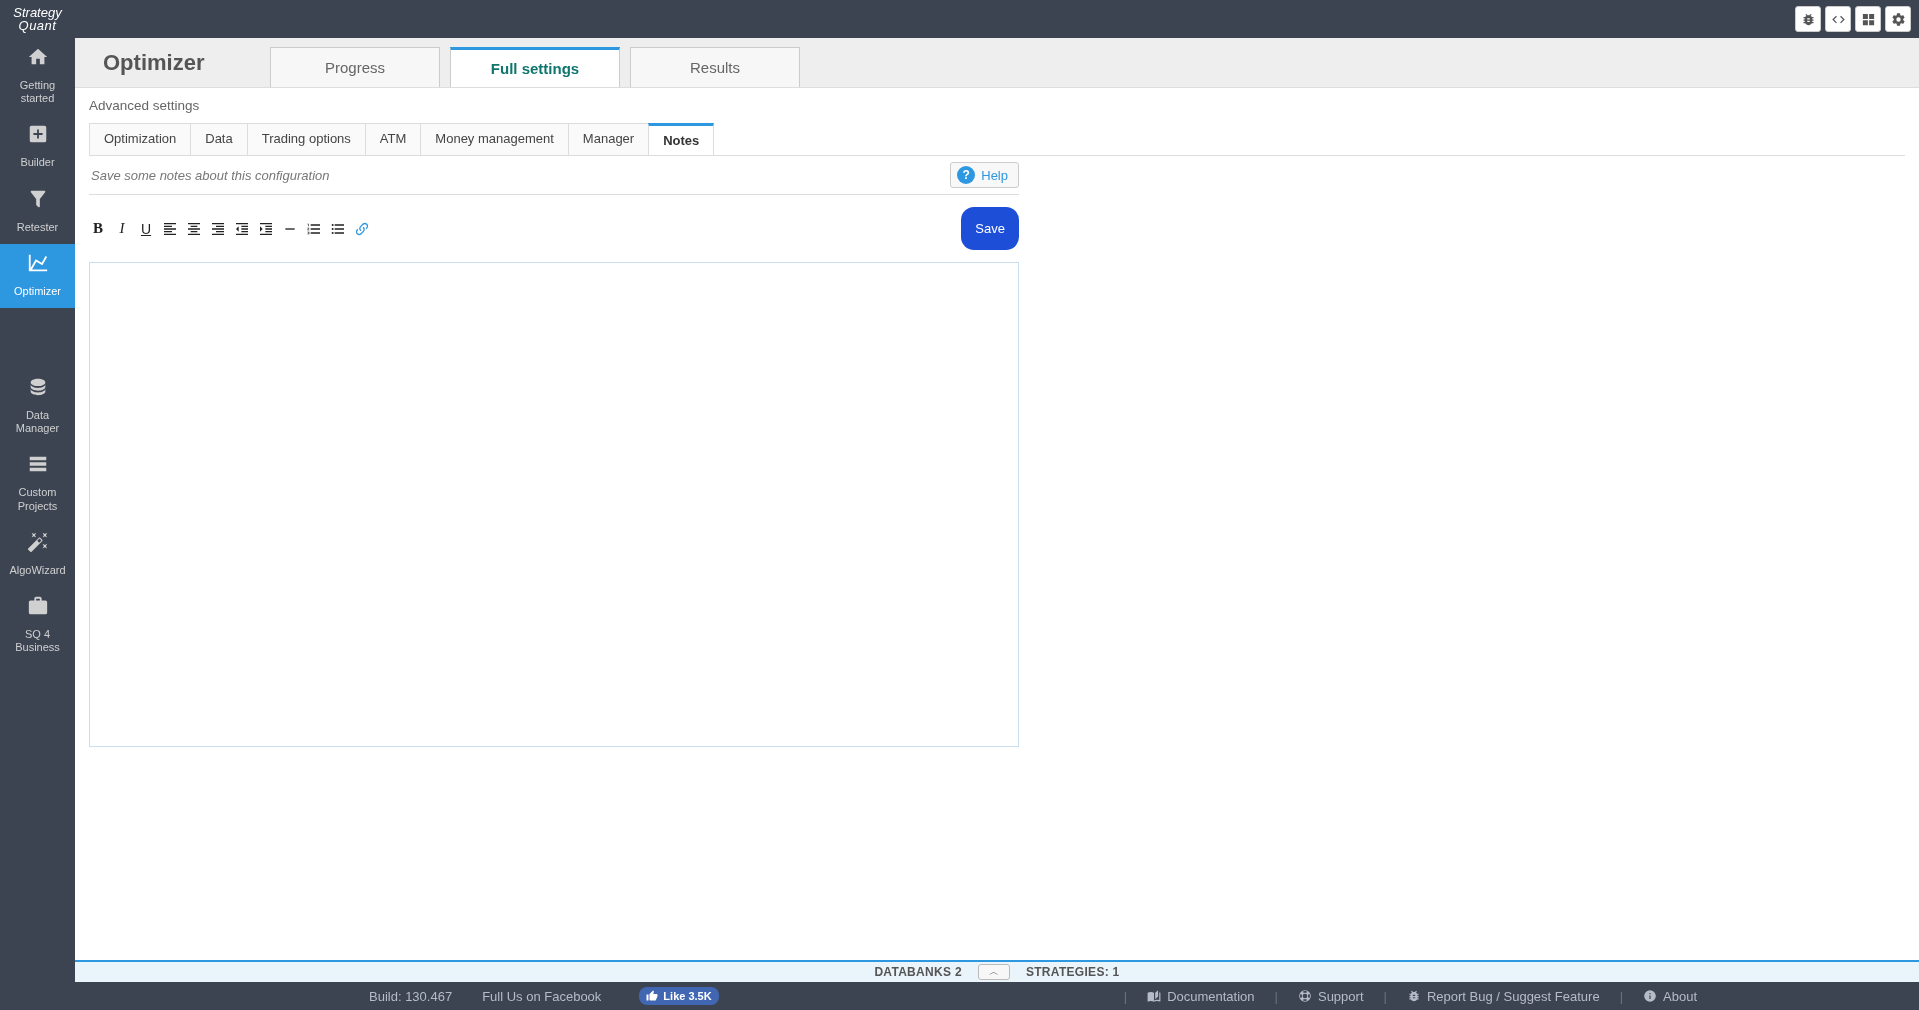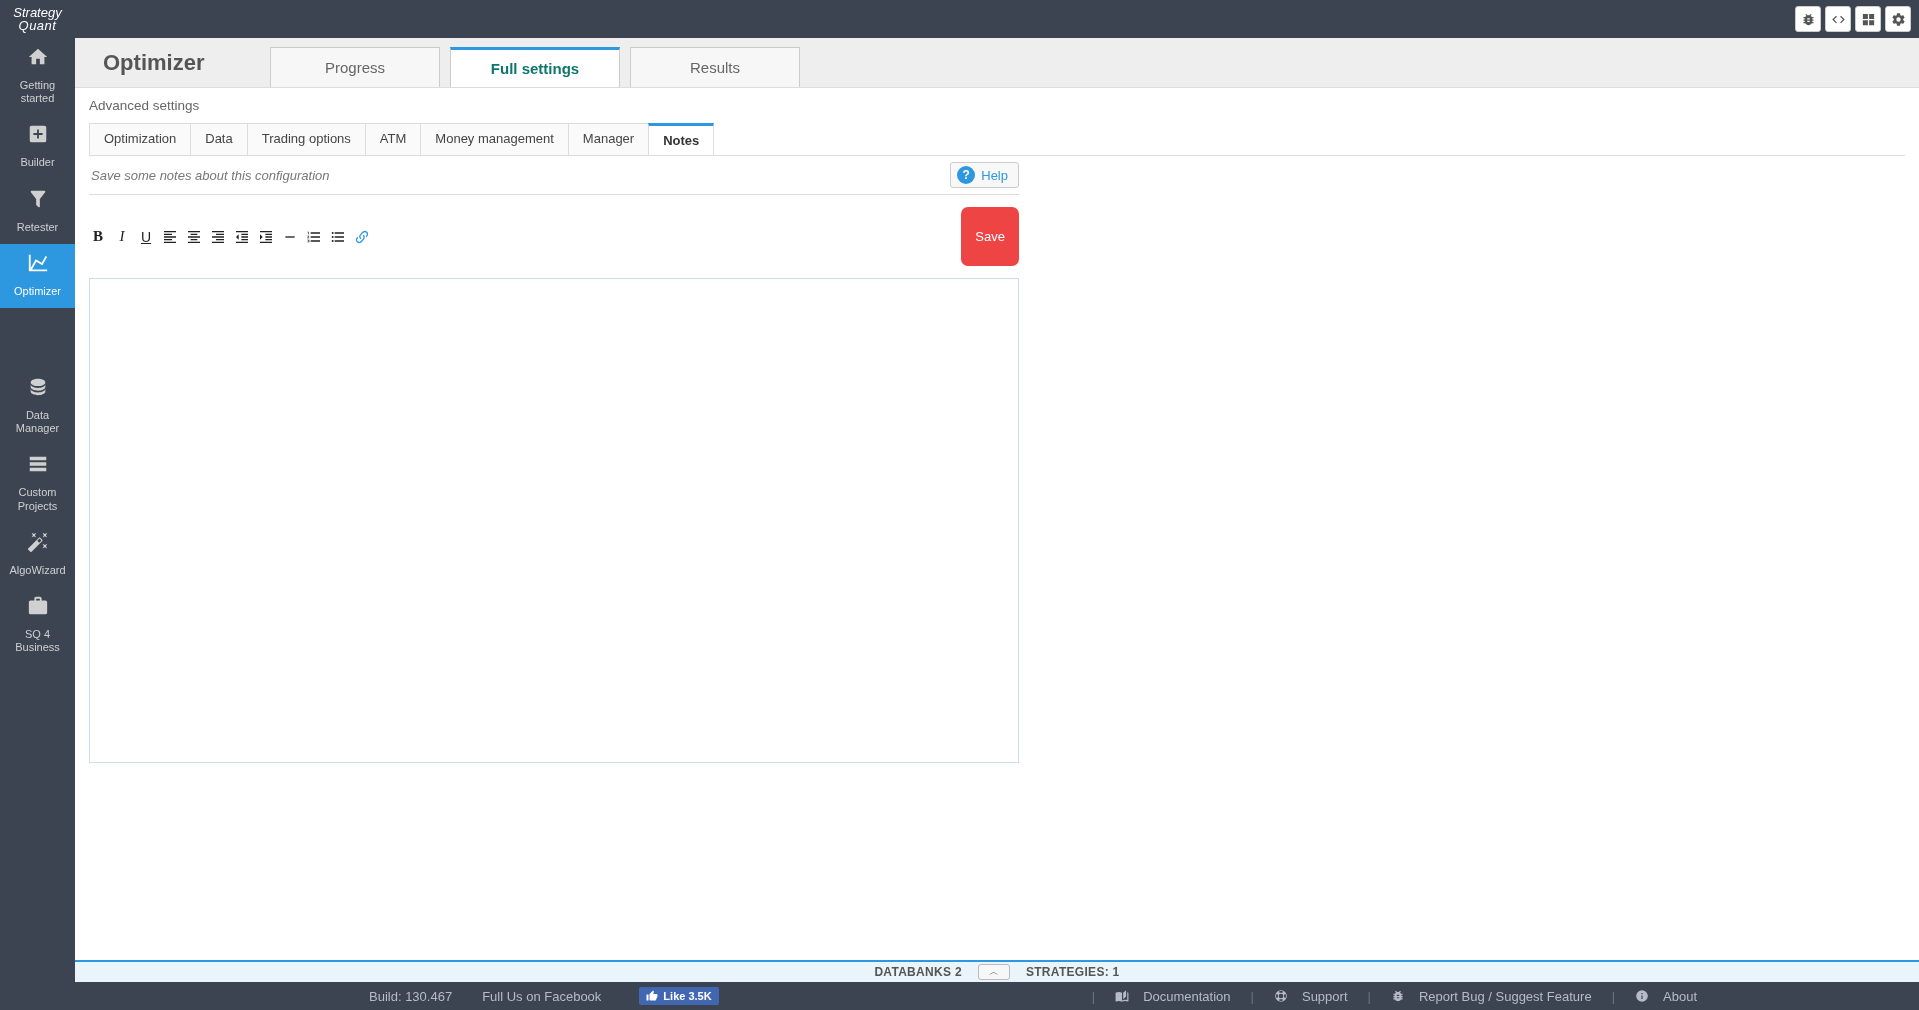--- a/index.html
+++ b/index.html
@@ -53,37 +53,37 @@
 .help-btn { background: #f8f8f8; border: 1px solid #ccc; border-radius: 3px; padding: 3px 10px 3px 6px; display: flex; align-items: center; gap: 6px; color: #2d97e0; font-size: 13px; cursor: pointer; }
 .help-icon { background: #2d97e0; color: #fff; border-radius: 50%; width: 18px; height: 18px; display: flex; align-items: center; justify-content: center; font-size: 12px; font-weight: bold; }
 
 .editor-toolbar { display: flex; align-items: center; padding: 12px 0 8px; justify-content: space-between; }
 .toolbar-left { display: flex; align-items: center; gap: 6px; }
 .tool-btn { width: 18px; height: 18px; display: flex; align-items: center; justify-content: center; cursor: pointer; color: #222; }
 .tool-btn svg { width: 16px; height: 16px; }
 .tool-b { font-weight: bold; font-family: Georgia, serif; font-size: 15px; }
 .tool-i { font-style: italic; font-family: Georgia, serif; font-size: 15px; }
 .tool-u { text-decoration: underline; font-family: Arial; font-size: 14px; }
-.save-btn { background: #ef4444; color: #fff; border: none; border-radius: 7px; padding: 22px 14px; font-size: 13px; cursor: pointer; }
+.save-btn { background: #1d4ed8; color: #fff; border: none; border-radius: 13px; padding: 14px 14px; font-size: 13px; cursor: pointer; }
 
 .editor-area { border: 1px solid #c9dff0; background: #fff; flex: 1; min-height: 485px; margin-top: 4px; }
 
 
 .databanks-bar { background: #eaf4fb; border-top: 2px solid #2d97e0; height: 22px; display: flex; align-items: center; justify-content: center; color: #3c4451; font-size: 12px; gap: 16px; }
 .db-label { color: #555; font-weight: 600; letter-spacing: 0.3px; }
 .db-arrow { border: 1px solid #bbb; padding: 0 10px; border-radius: 3px; background: #f7f7f7; font-size: 10px; line-height: 14px; cursor: pointer; }
 
 
 .footer { background: #3c4451; height: 28px; display: flex; align-items: center; color: #b5bcc7; font-size: 13px; padding: 0 14px; }
 .footer-left { width: 280px; }
 .footer-block { display: flex; align-items: center; gap: 10px; }
-.fb-like { background: #4267B2; color: #fff; border-radius: 2px; font-size: 11px; font-weight: bold; padding: 3px 7px; display: flex; align-items: center; gap: 5px; margin-left: 28px; cursor: pointer; }
+.fb-like { background: #4267B2; color: #fff; border-radius: 8px; font-size: 11px; font-weight: bold; padding: 3px 7px; display: flex; align-items: center; gap: 5px; margin-left: 28px; cursor: pointer; }
 .fb-like svg { width: 12px; height: 12px; fill: #fff; }
 .footer-links { display: flex; align-items: center; gap: 0; margin-left: auto; }
-.footer-link { display: flex; align-items: center; gap: 14px; color: #b5bcc7; cursor: pointer; padding: 0 8px; justify-content: flex-end; }
+.footer-link { display: flex; align-items: center; gap: 6px; color: #b5bcc7; cursor: pointer; padding: 0 8px; justify-content: flex-end; }
 .footer-link svg { width: 14px; height: 14px; fill: currentColor; }
 .footer-sep { color: #6a7280; padding: 0 12px; }
 .footer-spacer-right { width: 200px; }
 </style>
 </head>
 <body>
 
 <div class="app">
 
   <div class="topbar">

